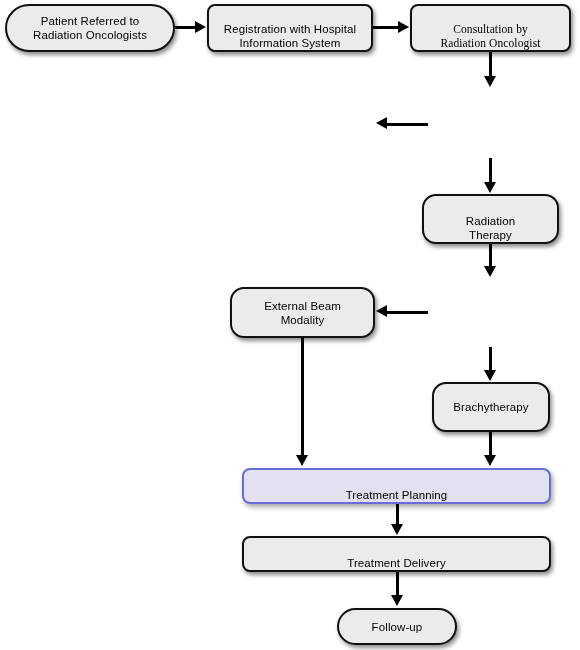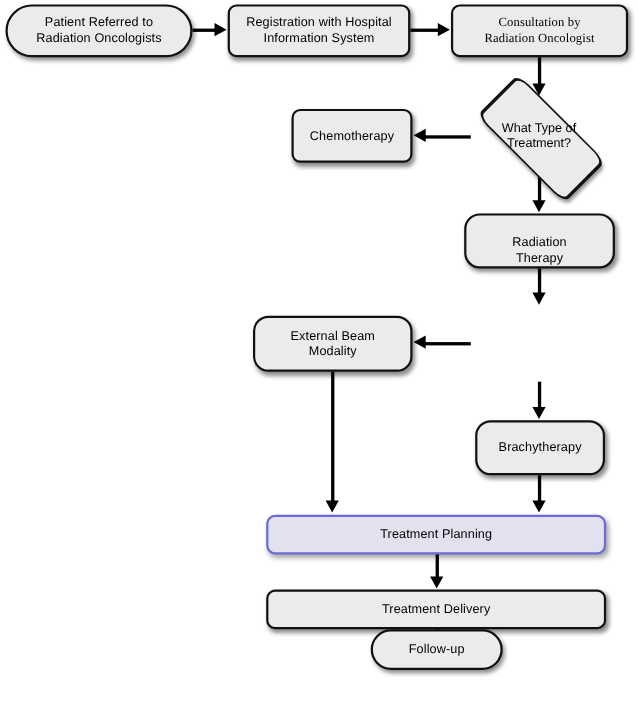--- a/index.html
+++ b/index.html
@@ -30,21 +30,21 @@
     letter-spacing: 0.1px;
     box-shadow: 2px 3px 4px rgba(0,0,0,0.45);
     z-index: 3;
   }
   .node .lbl {
     display: block;
     white-space: pre-line;
     padding: 0 6px;
   }
   .r-pill   { border-radius: 40px; }
-  .r-small  { border-radius: 8px; }
+  .r-small  { border-radius: 8px; align-items: flex-end; }
   .r-med    { border-radius: 14px; }
 
   .node.highlight {
     background: #e1e1ef;
     border: 2.5px solid #6a6ad8;
     box-shadow: 2px 3px 5px rgba(0,0,0,0.35);
   }
 
   
   .diamond {
@@ -162,29 +162,21 @@
   <div class="node r-small" style="left:207px; top:4px; width:166px; height:48px;">
     <span class="lbl">Registration with Hospital
 Information System</span>
   </div>
 
   <div class="node r-small" style="left:410px; top:4px; width:161px; height:48px;font-family:Liberation Serif, serif;">
     <span class="lbl">Consultation by
 Radiation Oncologist</span>
   </div>
 
-  <div class="diamond" style="left:415px; top:89px; width:150px; height:70px;">
-    <div class="dshape"></div>
-    <div class="dtext">What Type of
-Treatment?</div>
-  </div>
-
-  <div class="node r-small" style="left:265px; top:99px; width:110px; height:49px;">
-    <span class="lbl">Chemotherapy</span>
-  </div>
+
 
   <div class="node r-med" style="left:422px; top:194px; width:137px; height:50px;align-items:flex-end;">
     <span class="lbl">Radiation
 Therapy</span>
   </div>
 
 
   <div class="node r-med" style="left:230px; top:287px; width:145px; height:51px;">
     <span class="lbl">External Beam
 Modality</span>
@@ -195,17 +187,17 @@
   </div>
 
   <div class="node r-small highlight" style="left:242px; top:468px; width:309px; height:36px;">
     <span class="lbl">Treatment Planning</span>
   </div>
 
   <div class="node r-small" style="left:242px; top:536px; width:309px; height:36px;">
     <span class="lbl">Treatment Delivery</span>
   </div>
 
-  <div class="node r-pill" style="left:337px; top:572px; width:120px; height:37px;">
+  <div class="node r-pill" style="left:337px; top:608px; width:120px; height:37px;">
     <span class="lbl">Follow-up</span>
   </div>
 
 </div>
 
 </body></html>

